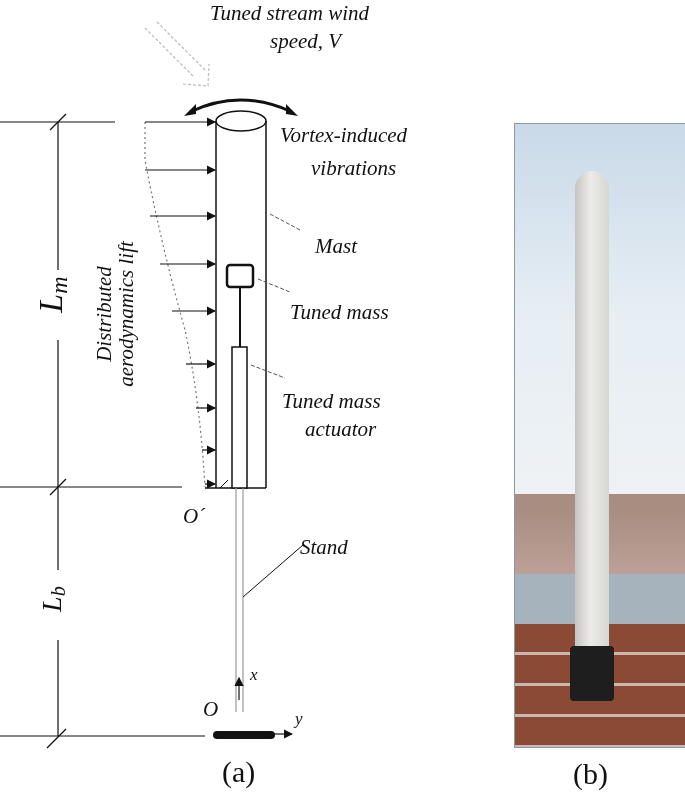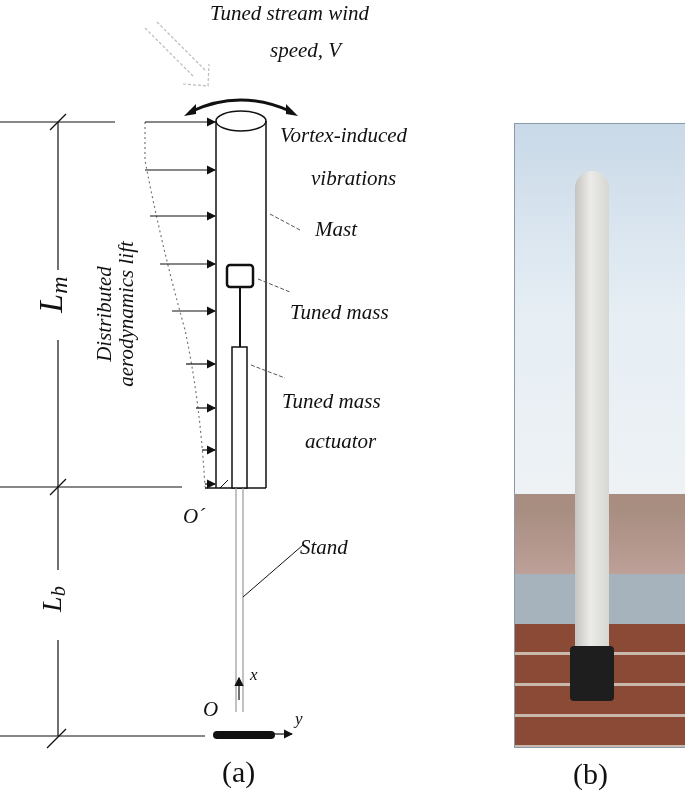--- a/index.html
+++ b/index.html
@@ -77,27 +77,27 @@
 
   <g stroke="#555" stroke-width="1" stroke-dasharray="4,2">
     <line x1="270" y1="214" x2="300" y2="230"></line>
     <line x1="258" y1="279" x2="290" y2="292"></line>
     <line x1="251" y1="365" x2="285" y2="378"></line>
   </g>
   <line x1="243" y1="597" x2="303" y2="545" stroke="#111" stroke-width="1"></line>
 </svg>
 
 <div class="lbl" style="left:210px;top:2px;">Tuned stream wind</div>
-<div class="lbl" style="left:270px;top:39px;">speed, V</div>
+<div class="lbl" style="left:270px;top:30px;">speed, V</div>
 <div class="lbl" style="left:280px;top:124px;">Vortex-induced</div>
-<div class="lbl" style="left:311px;top:167px;">vibrations</div>
-<div class="lbl" style="left:315px;top:218px;">Mast</div>
+<div class="lbl" style="left:311px;top:157px;">vibrations</div>
+<div class="lbl" style="left:315px;top:235px;">Mast</div>
 <div class="lbl" style="left:290px;top:301px;">Tuned mass</div>
 <div class="lbl" style="left:282px;top:390px;">Tuned mass</div>
-<div class="lbl" style="left:305px;top:418px;margin-top:12px;">actuator</div>
+<div class="lbl" style="left:305px;top:418px;">actuator</div>
 <div class="lbl" style="left:300px;top:536px;">Stand</div>
 <div class="lbl" style="left:183px;top:505px;">O´</div>
 <div class="lbl" style="left:203px;top:698px;">O</div>
 <div class="lbl" style="left:250px;top:664px;font-size:17px;">x</div>
 <div class="lbl" style="left:295px;top:708px;font-size:17px;">y</div>
 
 <div style="position:absolute;left:-20px;top:280px;transform:rotate(-90deg);transform-origin:center;width:150px;text-align:center;">
   <span class="lbl" style="position:static;font-size:34px;font-style:italic;">L</span><sub class="lbl" style="position:static;font-size:24px;">m</sub>
 </div>
 <div style="position:absolute;left:-15px;top:585px;transform:rotate(-90deg);transform-origin:center;width:140px;text-align:center;">

